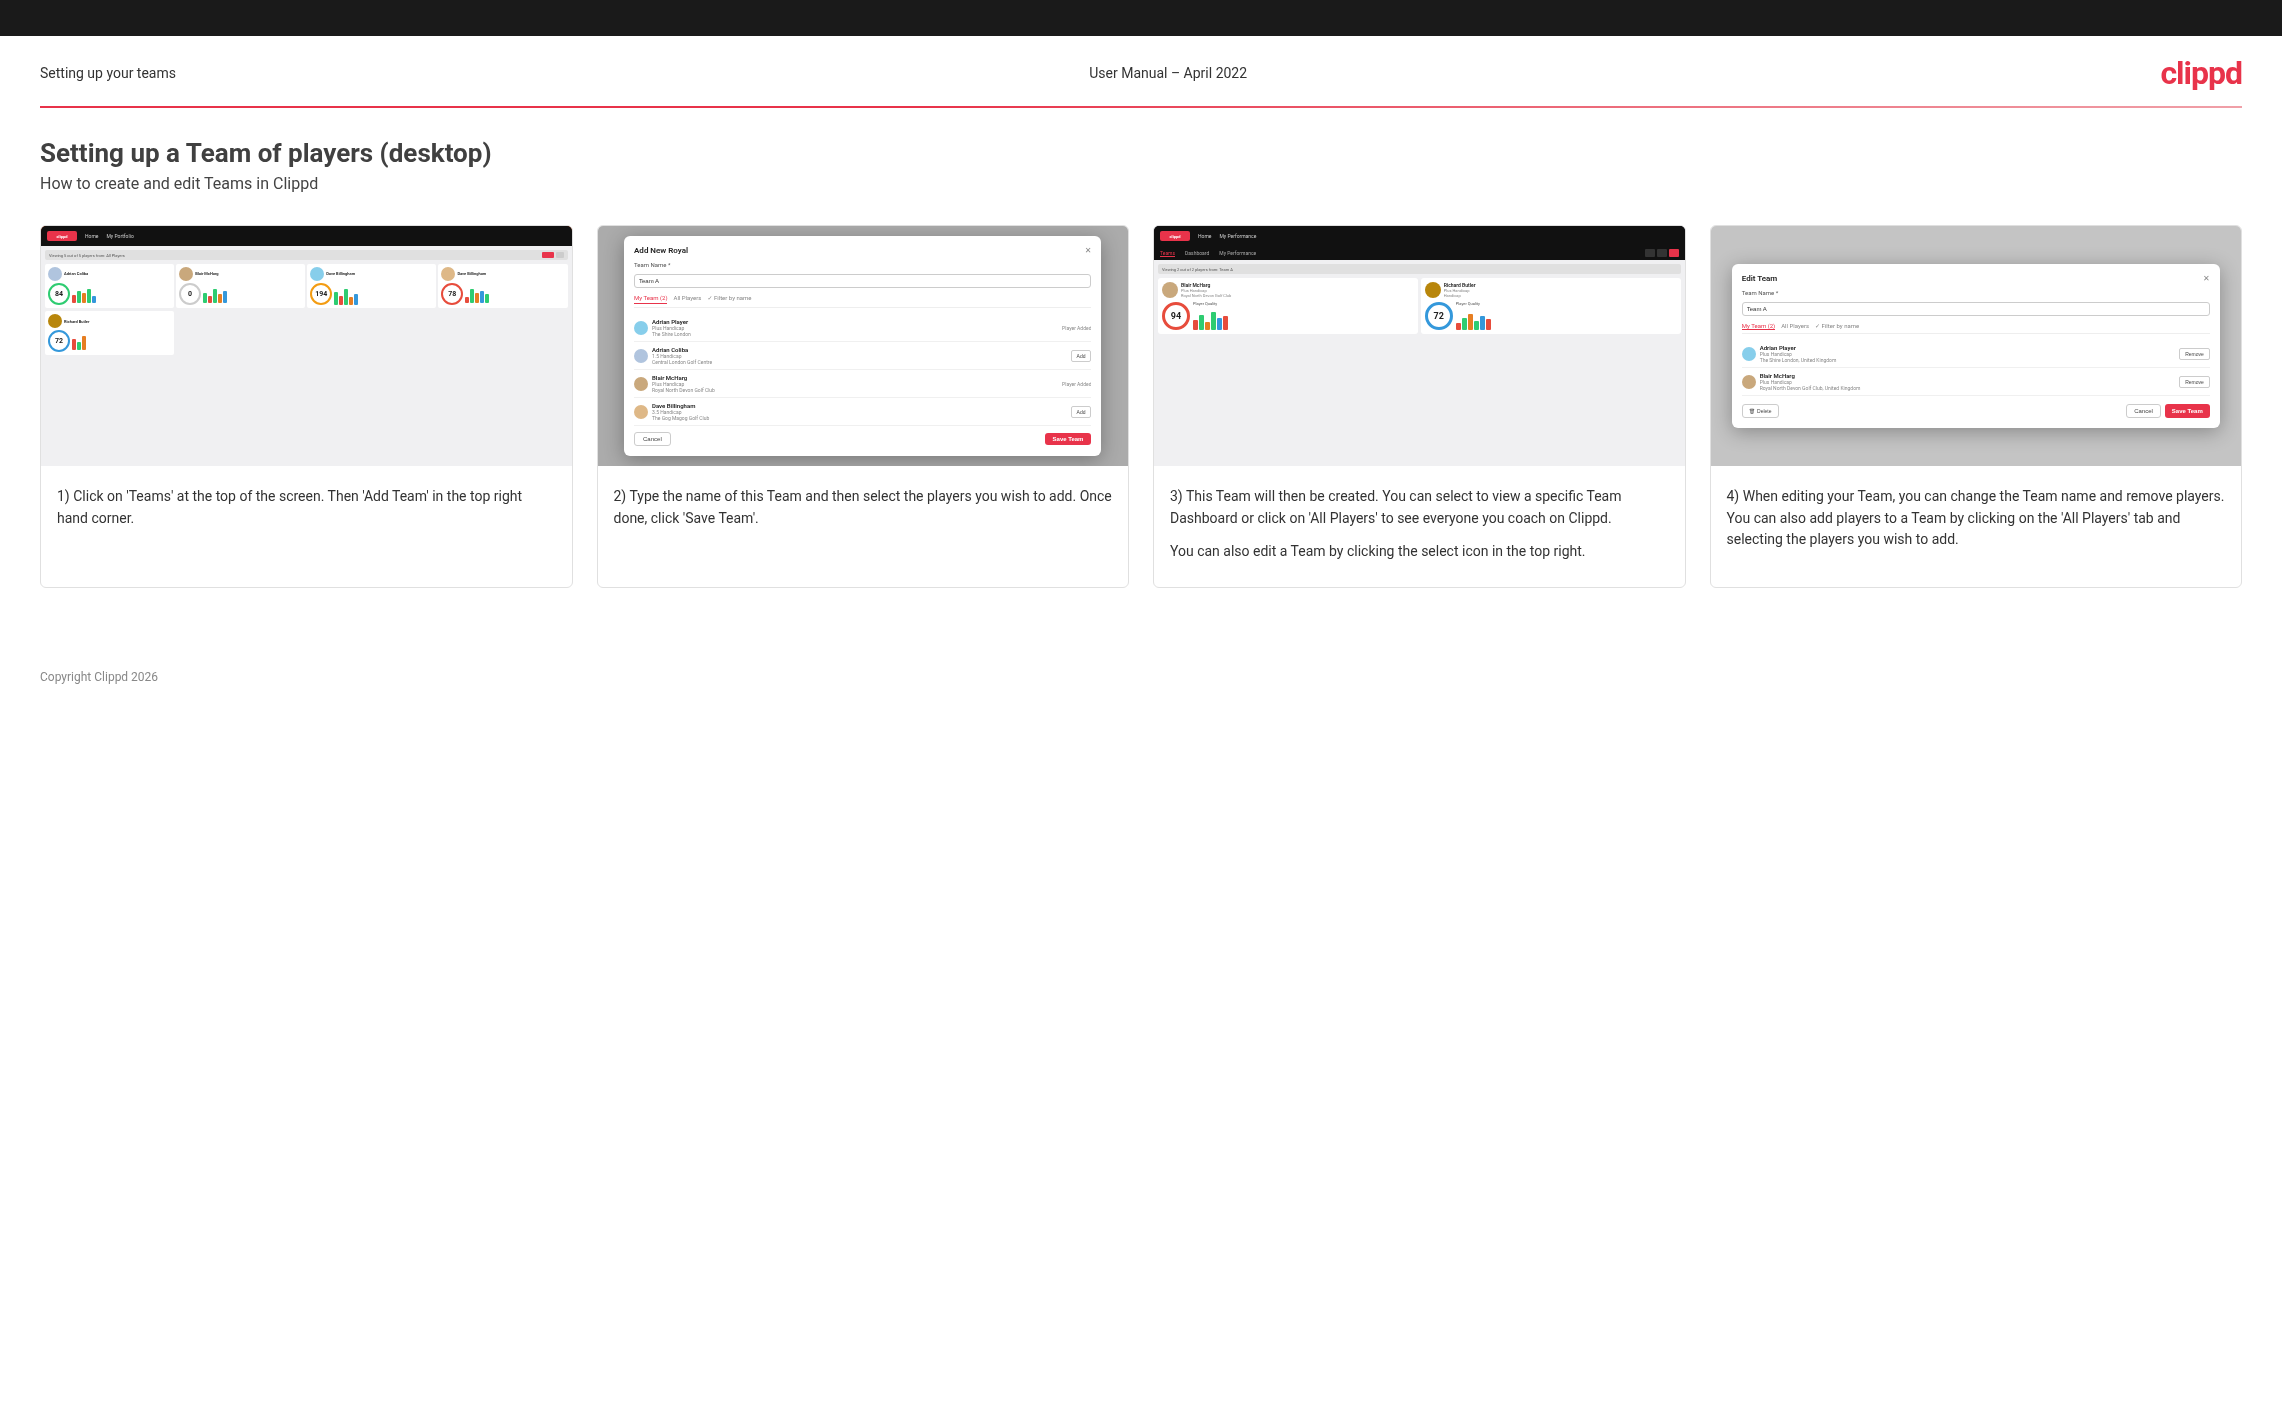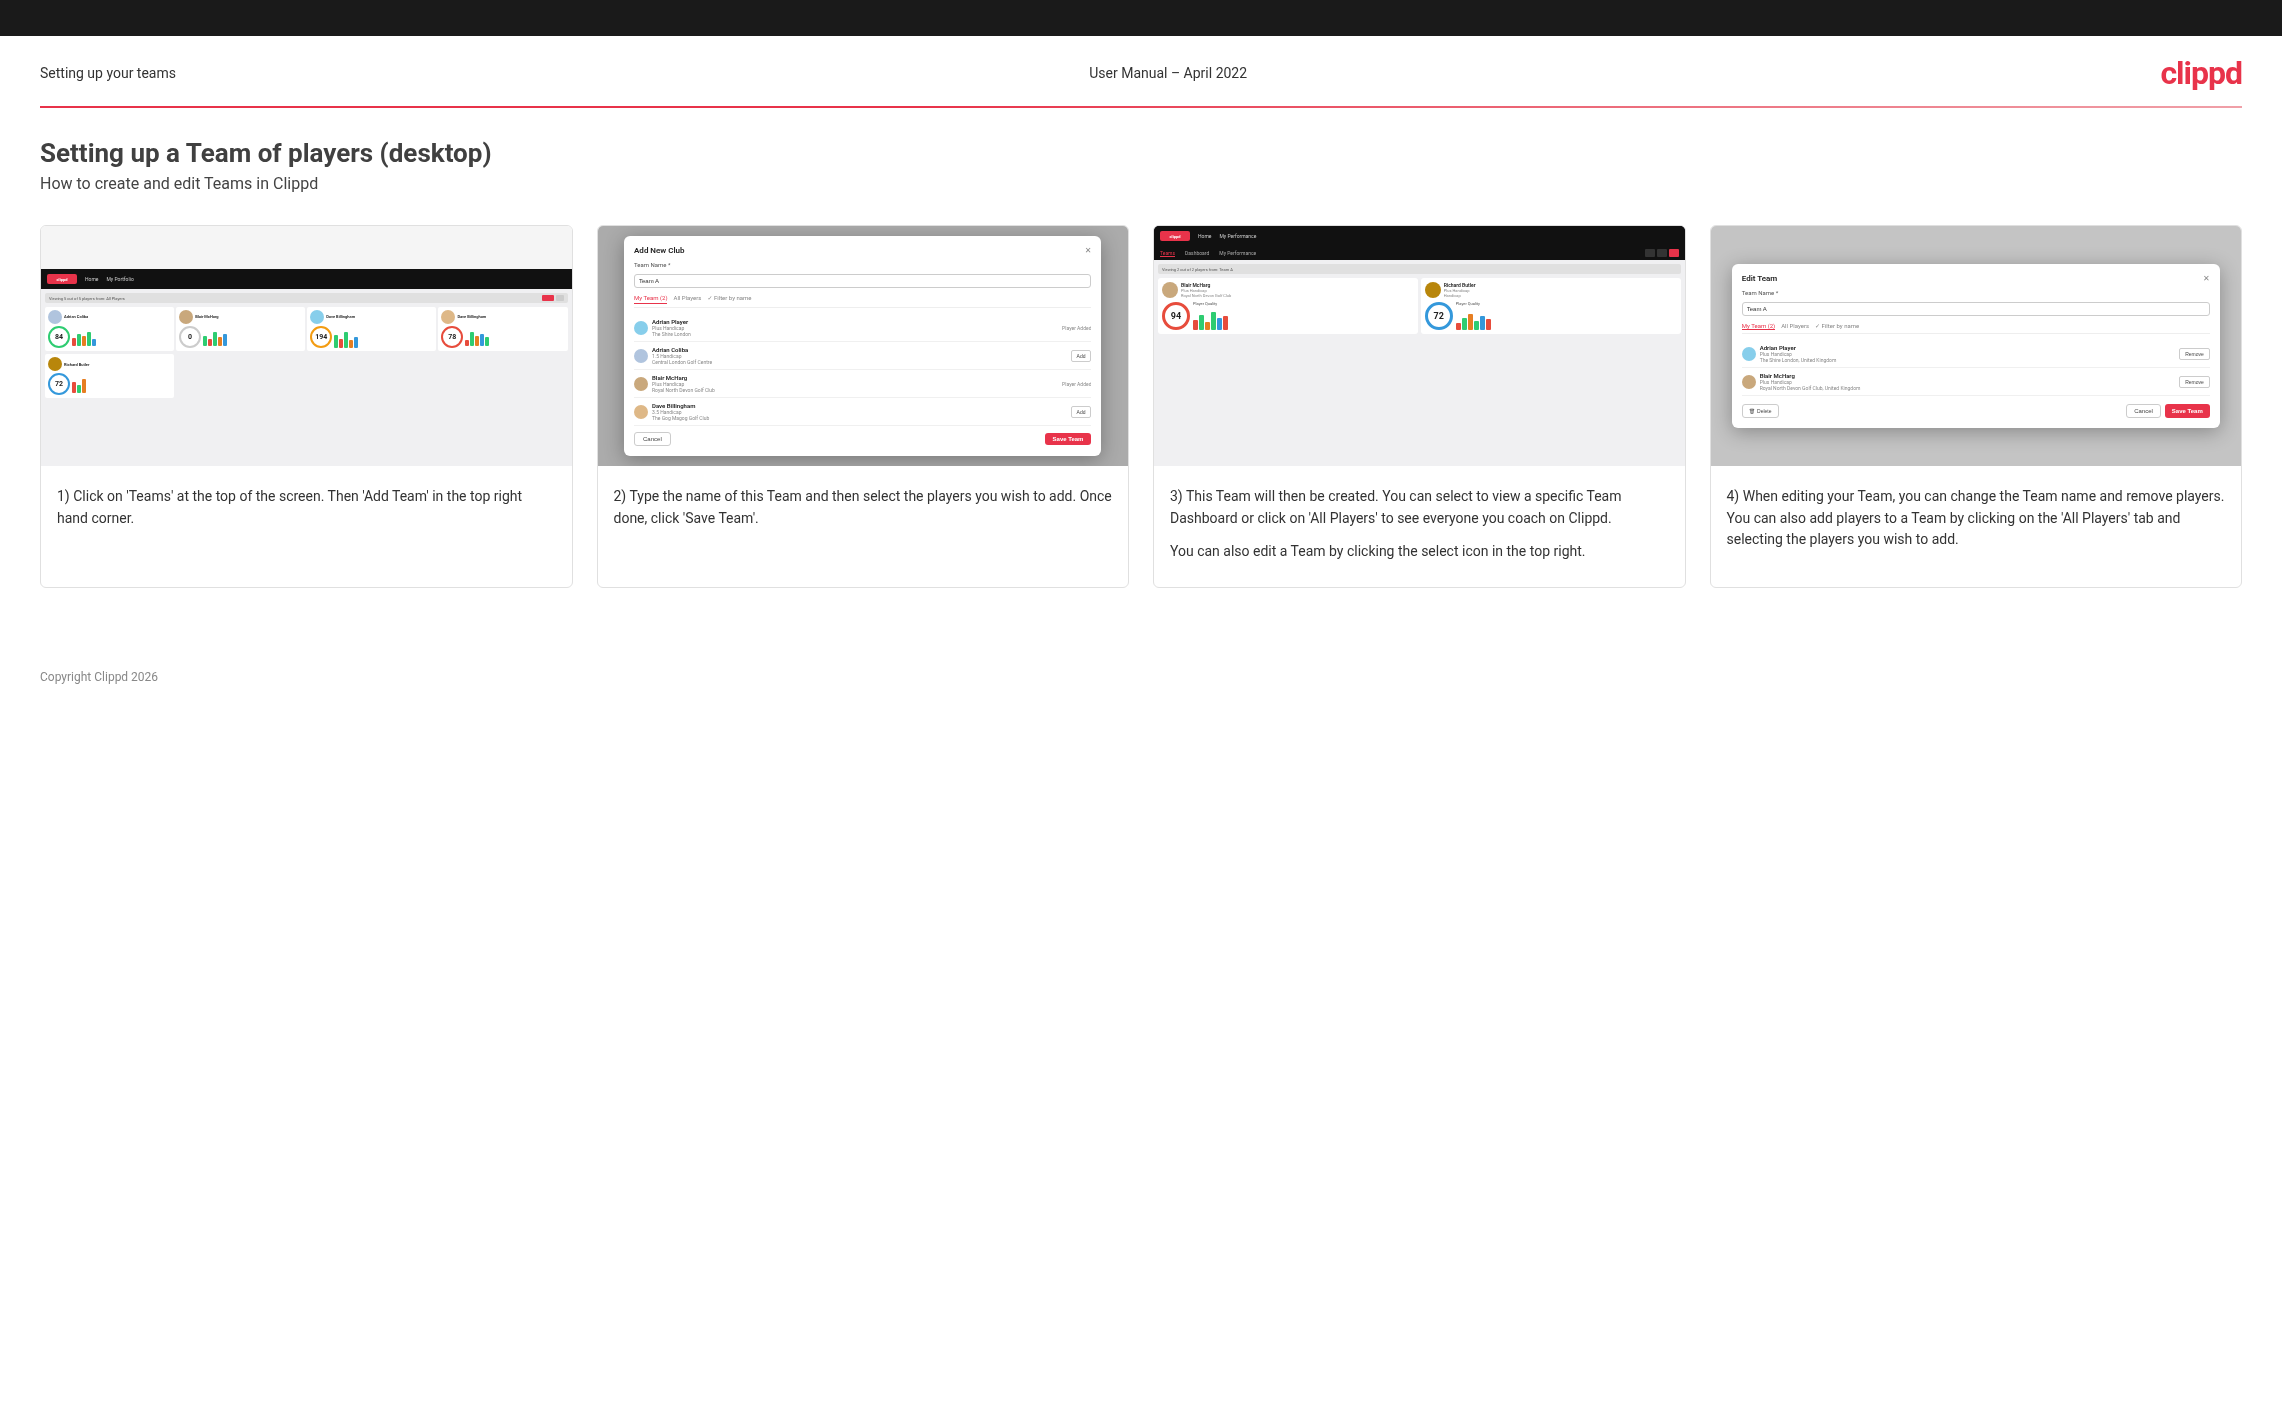--- a/index.html
+++ b/index.html
@@ -370,21 +370,21 @@
 <div class="page-content">
 
   <h1 class="page-title">Setting up a Team of players (desktop)</h1>
   <p class="page-subtitle">How to create and edit Teams in Clippd</p>
 
   <div class="cards-grid">
 
     <div class="card">
       <div class="card-screenshot">
 
-        <div style="background:#c2410c;width:100%;height:100%;position:relative;margin-top:43px;">
+        <div style="background:#c2410c;width:100%;height:100%;position:relative;">
           <div style="background:#111;height:20px;display:flex;align-items:center;padding:0 6px;gap:8px;">
             <div style="width:30px;height:10px;background:#e8334a;border-radius:2px;display:flex;align-items:center;justify-content:center;">
               <span style="color:#fff;font-size:4px;font-weight:700;">clippd</span>
             </div>
             <span style="color:#ccc;font-size:5px;">Home</span>
             <span style="color:#ccc;font-size:5px;">My Portfolio</span>
           </div>
           <div style="background:#f0f0f2;height:calc(100% - 20px);padding:4px;">
             <div style="background:#e0e0e0;height:10px;margin-bottom:4px;border-radius:2px;display:flex;align-items:center;padding:0 4px;justify-content:space-between;">
               <span style="font-size:4px;color:#555;">Viewing 5 out of 5 players from: All Players</span>
@@ -493,21 +493,21 @@
       <div class="card-text">
         <span>1) Click on 'Teams' at the top of the screen. Then 'Add Team' in the top right hand corner.</span>
       </div>
     </div>
 
     <div class="card">
       <div class="card-screenshot">
         <div class="ss2">
           <div class="ss2-modal">
             <div class="ss2-modal-header">
-              <span class="ss2-modal-title">Add New Club</span>
+              <span class="ss2-modal-title">Add New Royal</span>
               <span class="ss2-close">✕</span>
             </div>
             <div class="ss2-label">Team Name *</div>
             <input class="ss2-input" value="Team A" readonly="" style="pointer-events: none;">
             <div class="ss2-tabs">
               <span class="ss2-tab active">My Team (2)</span>
               <span class="ss2-tab">All Players</span>
               <span class="ss2-tab">✓ Filter by name</span>
             </div>
             <div class="ss2-player-list">

